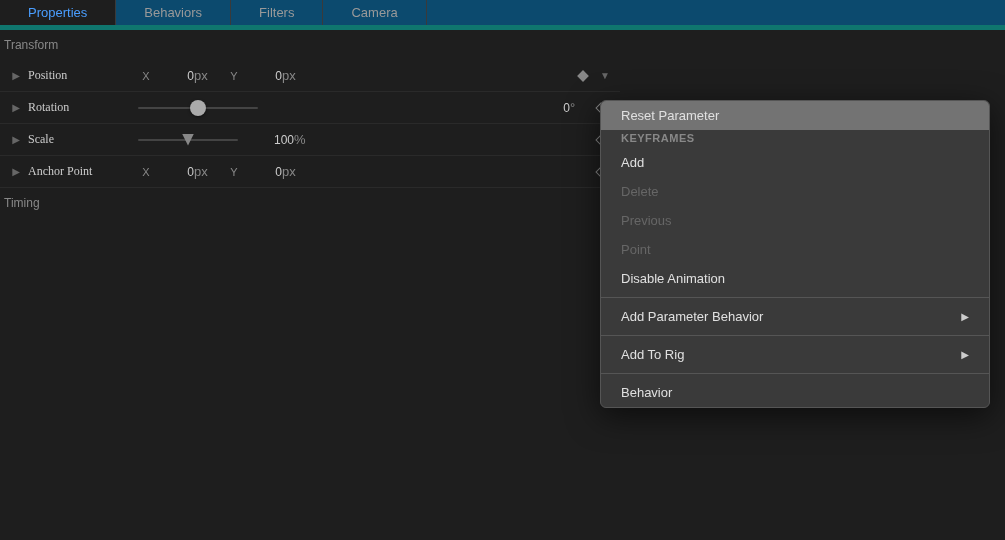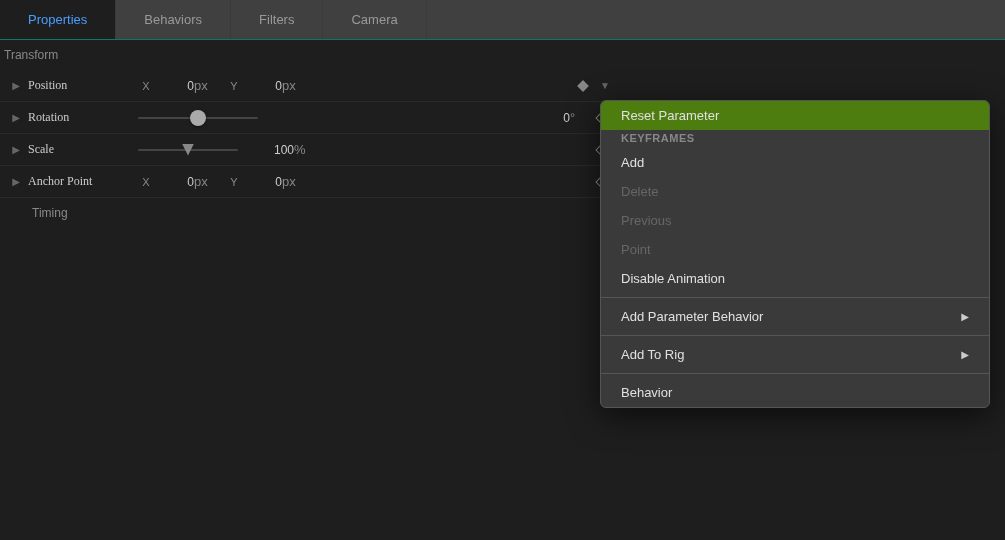--- a/index.html
+++ b/index.html
@@ -8,23 +8,23 @@
       height: 540px;
       background: #1e1e1e;
       font-family: -apple-system, BlinkMacSystemFont, 'Helvetica Neue', Helvetica, Arial, sans-serif;
       overflow: hidden;
       position: relative;
     }
 
     
     .tab-bar {
       display: flex;
-      background: #404040;
-      border-bottom: 1px solid #0f766e;
-      height: 40px;
+      background: #0c4a6e;
+      border-bottom: 5px solid #0f766e;
+      height: 30px;
     }
     .tab {
       padding: 0 28px;
       display: flex;
       align-items: center;
       font-size: 13px;
       color: #999;
       cursor: pointer;
       border-right: 1px solid #3a3a3a;
     }
@@ -203,21 +203,21 @@
       padding: 7px 20px;
       font-size: 13px;
       color: #e0e0e0;
       cursor: pointer;
       display: flex;
       align-items: center;
       justify-content: space-between;
     }
 
     .menu-item.highlighted {
-      background: #4d7c0f;
+      background: #737373;
     }
 
     .menu-item.disabled {
       color: #666;
       cursor: default;
     }
 
     .menu-item.section-label {
       color: #888;
       font-size: 11px;
@@ -253,21 +253,21 @@
       width: 0;
       height: 0;
       border-left: 5px solid white;
       border-right: 3px solid transparent;
       border-bottom: 14px solid transparent;
       border-top: 0;
       filter: drop-shadow(1px 1px 1px rgba(0,0,0,0.5));
     }
 
     .timing-header {
-      padding: 8px 32px;
+      padding: 8px 4px;
       font-size: 12px;
       color: #888;
     }
   </style>
 </head>
 <body>
 
 <div class="tab-bar">
   <div class="tab active">
     <span>Properties</span>

